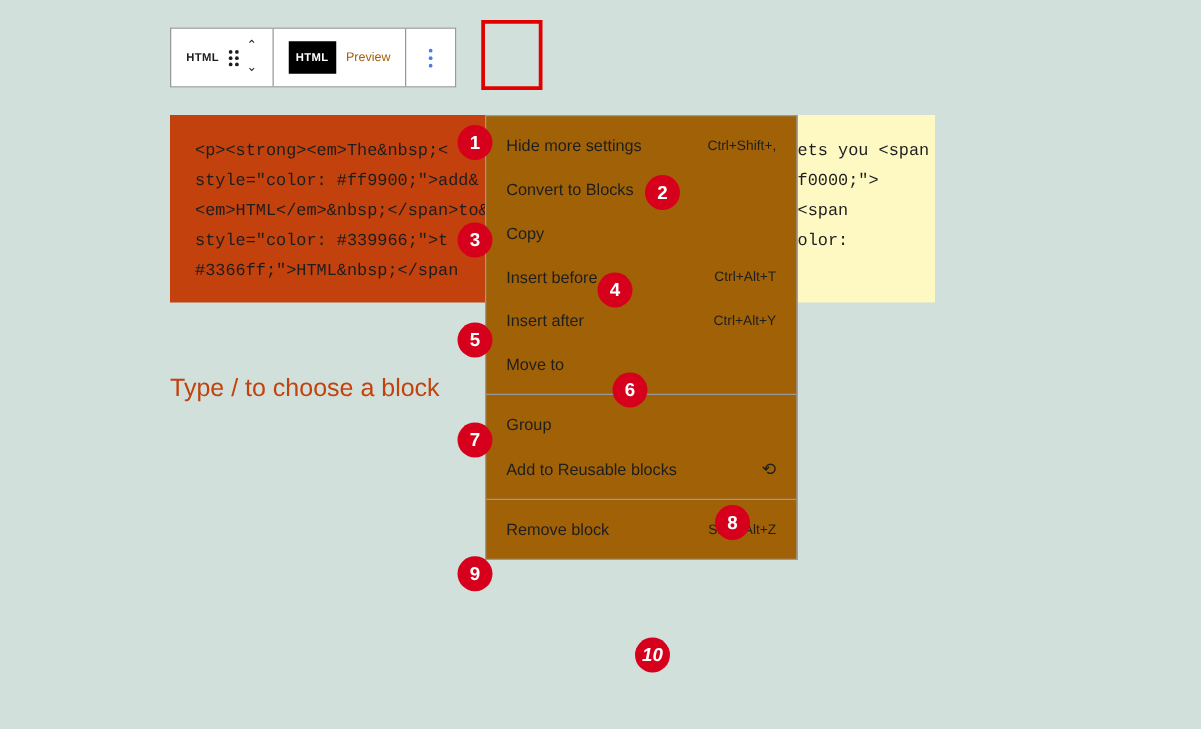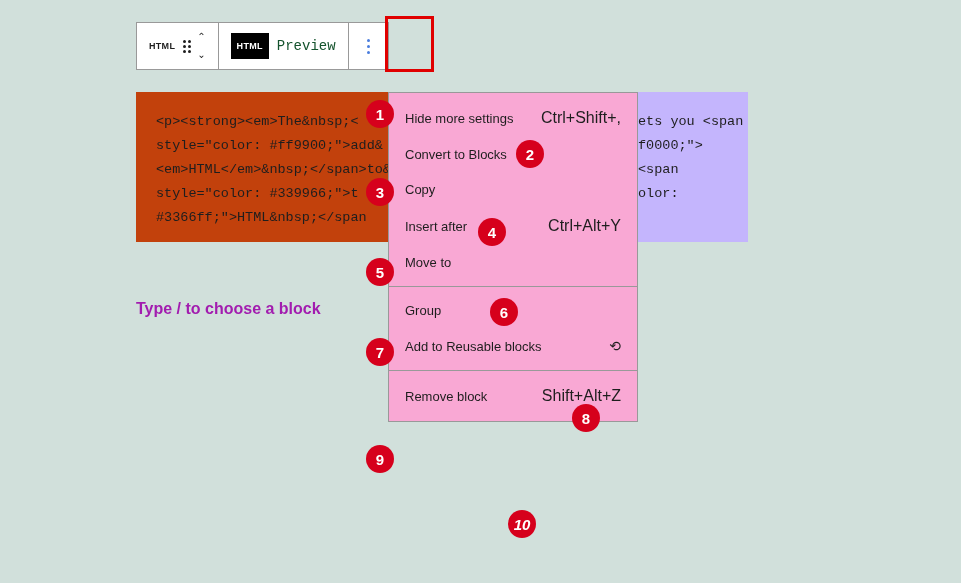--- a/index.html
+++ b/index.html
@@ -52,21 +52,21 @@
     .chev-up, .chev-down { font-size: 10px; line-height: 1; color: #1e1e1e; }
     .html-black {
       background: #000;
       color: #fff;
       font-size: 9px;
       font-weight: bold;
       letter-spacing: 0.3px;
       padding: 8px 6px;
       margin-right: 8px;
     }
-    .preview-text { font-size: 14px; color: #14532d; font-family: Liberation Mono, monospace; }
+    .preview-text { font-size: 10px; color: #a16207; }
     .more-btn {
       display: flex;
       flex-direction: column;
       gap: 3px;
       padding: 14px 18px;
     }
     .more-btn span { width: 3px; height: 3px; background: #4a7dde; border-radius: 50%; }
     .more-highlight {
       position: absolute;
       top: 16px;
@@ -90,59 +90,58 @@
       color: #1e1e1e;
       overflow: hidden;
       white-space: pre;
     }
     .content-right {
       position: absolute;
       top: 92px;
       left: 638px;
       width: 110px;
       height: 150px;
-      background: #c4b5fd;
+      background: #fef9c3;
       padding: 18px 0 18px 0;
       font-family: "Consolas","Courier New",monospace;
       font-size: 13.5px;
       line-height: 24px;
       color: #1e1e1e;
       overflow: hidden;
       white-space: pre;
     }
     .placeholder-text {
       position: absolute;
       top: 300px;
       left: 136px;
-      font-size: 16px;
-      color: #a21caf;
-      font-weight: bold;
+      font-size: 20px;
+      color: #c2410c;
     }
     .dropdown {
       position: absolute;
       top: 92px;
       left: 388px;
       width: 250px;
-      background: #f9a8d4;
+      background: #a16207;
       border: 1px solid #999;
     }
     .dd-section { border-bottom: 1px solid #999; padding: 6px 0; }
     .dd-section:last-child { border-bottom: none; }
     .dd-item {
       display: flex;
       justify-content: space-between;
       align-items: center;
       padding: 10px 16px;
       font-size: 13px;
       color: #1e1e1e;
       cursor: pointer;
       position: relative;
     }
     .dd-label { flex: 0 0 auto; }
-    .dd-shortcut { font-size: 16px; color: #1e1e1e; }
+    .dd-shortcut { font-size: 11px; color: #1e1e1e; }
     .reusable-icon { font-size: 14px; margin-left: 6px; }
     .badge {
       position: absolute;
       width: 28px;
       height: 28px;
       background: #d6001c;
       border-radius: 50%;
       color: #fff;
       font-size: 15px;
       font-weight: bold;
@@ -204,20 +203,24 @@
     </div>
     <div class="dd-item">
       <span class="dd-label">Convert to Blocks</span>
       <span class="dd-shortcut"></span>
     </div>
     <div class="dd-item">
       <span class="dd-label">Copy</span>
       <span class="dd-shortcut"></span>
     </div>
     <div class="dd-item">
+      <span class="dd-label">Insert before</span>
+      <span class="dd-shortcut">Ctrl+Alt+T</span>
+    </div>
+    <div class="dd-item">
       <span class="dd-label">Insert after</span>
       <span class="dd-shortcut">Ctrl+Alt+Y</span>
     </div>
     <div class="dd-item">
       <span class="dd-label">Move to</span>
       <span class="dd-shortcut"></span>
     </div>
   </div>
   <div class="dd-section">
     <div class="dd-item">

